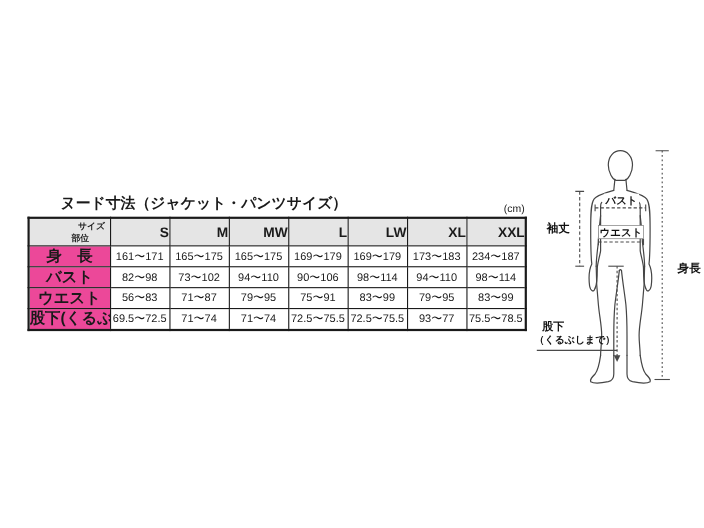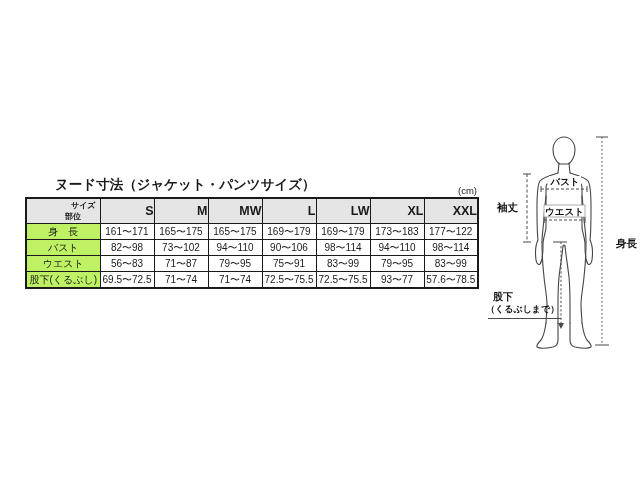--- a/index.html
+++ b/index.html
@@ -29,21 +29,21 @@
     height:24px;background:#e5e5e5;font-size:12.5px;font-weight:bold;text-align:right;
   }
   th.corner-cell{
     position:relative;background:#d9d9d9;
     background-image:linear-gradient(to bottom right,
       rgba(0,0,0,0) calc(50% - 0.6px), #1a1a1a calc(50% - 0.6px),
       #1a1a1a calc(50% + 0.6px), rgba(0,0,0,0) calc(50% + 0.6px));
   }
   .corner-top{position:absolute;top:1px;right:4px;font-size:8px;font-weight:bold;}
   .corner-bottom{position:absolute;bottom:1px;left:1px;font-size:8px;font-weight:bold;margin-left:37px;}
-  tr.body-row th{height:15px;font-size:10px;font-weight:normal;background:#bef264;}
+  tr.body-row th{height:15px;font-size:14px;font-weight:bold;background:#ec4899;}
   tr.body-row td{height:15px;font-size:10px;font-weight:normal;}
   .note{
     position:absolute;left:14px;top:309px;width:480px;
     font-size:15.5px;font-weight:bold;line-height:19px;letter-spacing:-0.3px;
   }
   .diagram{position:absolute;left:480px;top:100px;width:165px;height:260px;}
   .diagram svg{display:block;}
   .fig{fill:none;stroke:#454545;stroke-width:1.1;stroke-linecap:round;stroke-linejoin:round;}
   .mline{fill:none;stroke:#4a4a4a;stroke-width:1;}
   .dlabel{font-family:"Liberation Sans","DejaVu Sans",sans-serif;fill:#111;font-weight:bold;}
@@ -80,21 +80,21 @@
     <th>XXL</th>
   </tr>
   <tr class="body-row">
     <th>身　長</th>
     <td>161〜171</td>
     <td>165〜175</td>
     <td>165〜175</td>
     <td>169〜179</td>
     <td>169〜179</td>
     <td>173〜183</td>
-    <td>177〜122</td>
+    <td>234〜187</td>
   </tr>
   <tr class="body-row">
     <th>バスト</th>
     <td>82〜98</td>
     <td>73〜102</td>
     <td>94〜110</td>
     <td>90〜106</td>
     <td>98〜114</td>
     <td>94〜110</td>
     <td>98〜114</td>
@@ -110,21 +110,21 @@
     <td>83〜99</td>
   </tr>
   <tr class="body-row">
     <th>股下(くるぶし)</th>
     <td>69.5〜72.5</td>
     <td>71〜74</td>
     <td>71〜74</td>
     <td>72.5〜75.5</td>
     <td>72.5〜75.5</td>
     <td>93〜77</td>
-    <td>57.6〜78.5</td>
+    <td>75.5〜78.5</td>
   </tr>
 </tbody>
   </table>
 
 <div class="note">
 </div>
 
 <div class="diagram">
   <svg width="165" height="260" viewBox="0 0 165 260">
 

